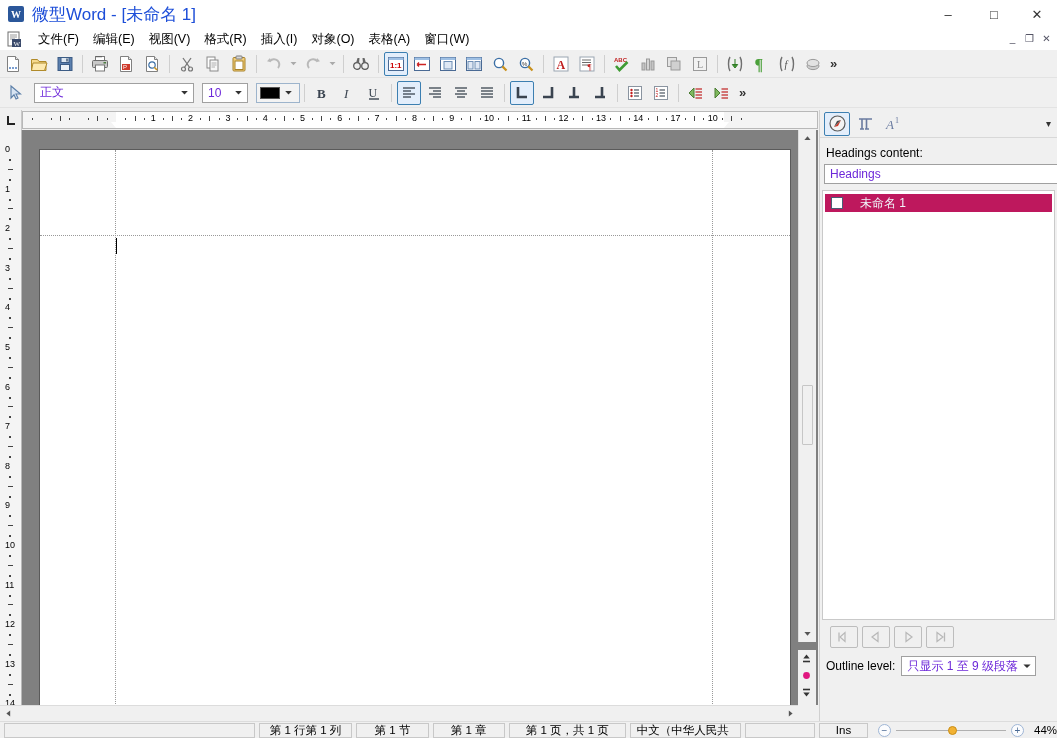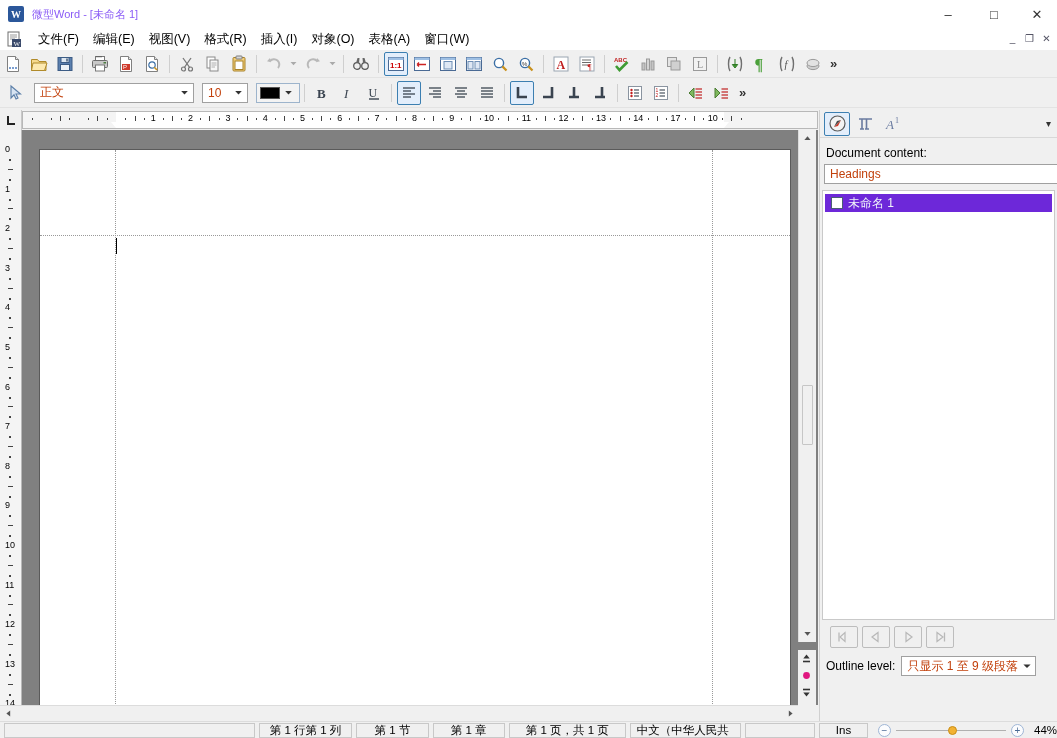--- a/index.html
+++ b/index.html
@@ -18,21 +18,21 @@
   .titlebar {
     position:absolute; left:0; top:0; width:1057px; height:28px;
     background:#ffffff; display:flex; align-items:center;
   }
   .titlebar .appicon {
     width:16px;height:16px;margin-left:8px;margin-right:8px;
     background:#2b579a; border-radius:2px; color:#fff; font-size:10px;
     font-weight:bold; display:flex;align-items:center;justify-content:center;
     font-family:"Liberation Serif", serif;
   }
-  .titlebar .ttext { font-size:11px; color:#8b5cf6; }
+  .titlebar .ttext { font-size:17px; color:#1d4ed8; }
   .wincontrols { position:absolute; right:0; top:0; height:28px; display:flex; }
   .wincontrols .wb {
     width:46px;height:28px;display:flex;align-items:center;justify-content:center;
     color:#333; font-size:13px;
   }
   .wincontrols .wb:last-child{ width:40px; }
 
   
   .menubar {
     position:absolute; left:0; top:28px; width:1057px; height:22px;
@@ -58,21 +58,21 @@
     width:24px;height:24px; display:flex;align-items:center;justify-content:center;
     margin:0 1px; border:1px solid transparent; border-radius:2px;
   }
   .tbtn.sel { border:1px solid #3c7fb1; background:#e3eefb; }
   .tsep { width:1px;height:18px;background:#cfcfcf;margin:0 4px; }
   .chev { font-size:13px;color:#333; padding:0 4px; font-weight:bold;}
 
   
   .combo {
     height:20px; border:1px solid #a0a0a0; background:#fff;
-    display:flex; align-items:center; font-size:12px; color:#c2410c;
+    display:flex; align-items:center; font-size:12px; color:#6d28d9;
     padding-left:5px; position:relative;
   }
   .combo .cv{ flex:1; overflow:hidden; white-space:nowrap; }
   .combo .carrow{
     width:17px; height:18px; display:flex;align-items:center;justify-content:center;
     font-size:9px; color:#333;
   }
   .swatch { width:20px;height:12px;background:#000;border:1px solid #555;}
 
   
@@ -132,22 +132,22 @@
   .sb-toolbar{ height:28px; display:flex; align-items:center; padding-left:4px;
      border-bottom:1px solid #d8d8d8; position:relative;}
   .sb-toolbar .sbt{ width:26px;height:24px;display:flex;align-items:center;justify-content:center;
      margin-right:2px; border:1px solid transparent;border-radius:2px;}
   .sb-toolbar .sbt.sel{ border:1px solid #3c7fb1; background:#e3eefb; }
   .sb-toolbar .sbmore{ position:absolute; right:6px; font-size:10px; color:#333;}
   .sb-label{ padding:8px 6px 4px 6px; font-size:12px; color:#000;}
   .sb-combo{ margin:0 4px; }
   .sb-list{ margin:6px 2px 0 2px; height:430px; background:#fff; border:1px solid #c9c9c9;
      padding:3px 2px; overflow:hidden;}
-  .sb-item{ height:18px; display:flex; align-items:center; gap:5px; padding-left:6px;
-     background:#6d28d9; color:#f0f4fa; font-size:12px; }
+  .sb-item{ height:18px; display:flex; align-items:center; gap:17px; padding-left:6px;
+     background:#be185d; color:#f0f4fa; font-size:12px; }
   .sb-item .cbx{ width:12px;height:12px;background:#fff;border:1px solid #4b5d75;}
   .sb-navrow{ display:flex; gap:4px; padding:6px 0 0 10px; }
   .sb-navrow .nbt{ width:28px;height:22px; background:#f0f0f0; border:1px solid #bdbdbd;
       border-radius:2px; display:flex;align-items:center;justify-content:center;
       color:#b4b4b4; font-size:11px; }
   .sb-outline{ display:flex; align-items:center; padding:8px 4px 0 6px; gap:6px;}
   .sb-outline .olab{ font-size:12px; color:#000; white-space:nowrap;}
 
   
   .statusbar{
@@ -838,21 +838,21 @@
       </div>
       <div class="sbt">
         <svg width="19" height="19" viewBox="0 0 19 19">
           <text x="2" y="15" font-size="13" fill="#6a7ba0" font-family="Liberation Serif, serif" font-style="italic">A</text>
           <text x="11" y="9" font-size="8" fill="#6a7ba0" font-family="Liberation Serif, serif">1</text>
         </svg>
       </div>
       <div class="sbmore">▾</div>
     </div>
 
-    <div class="sb-label">Document content:</div>
+    <div class="sb-label">Headings content:</div>
 
     <div class="combo sb-combo" style="width:272px;">
       <div class="cv">Headings</div>
       <div class="carrow">
         <svg width="10" height="10" viewBox="0 0 10 10">
             <path d="M1.4 3.4l3.6 3.6 3.6-3.6z" fill="#333"></path>
           </svg>
       </div>
     </div>
 

